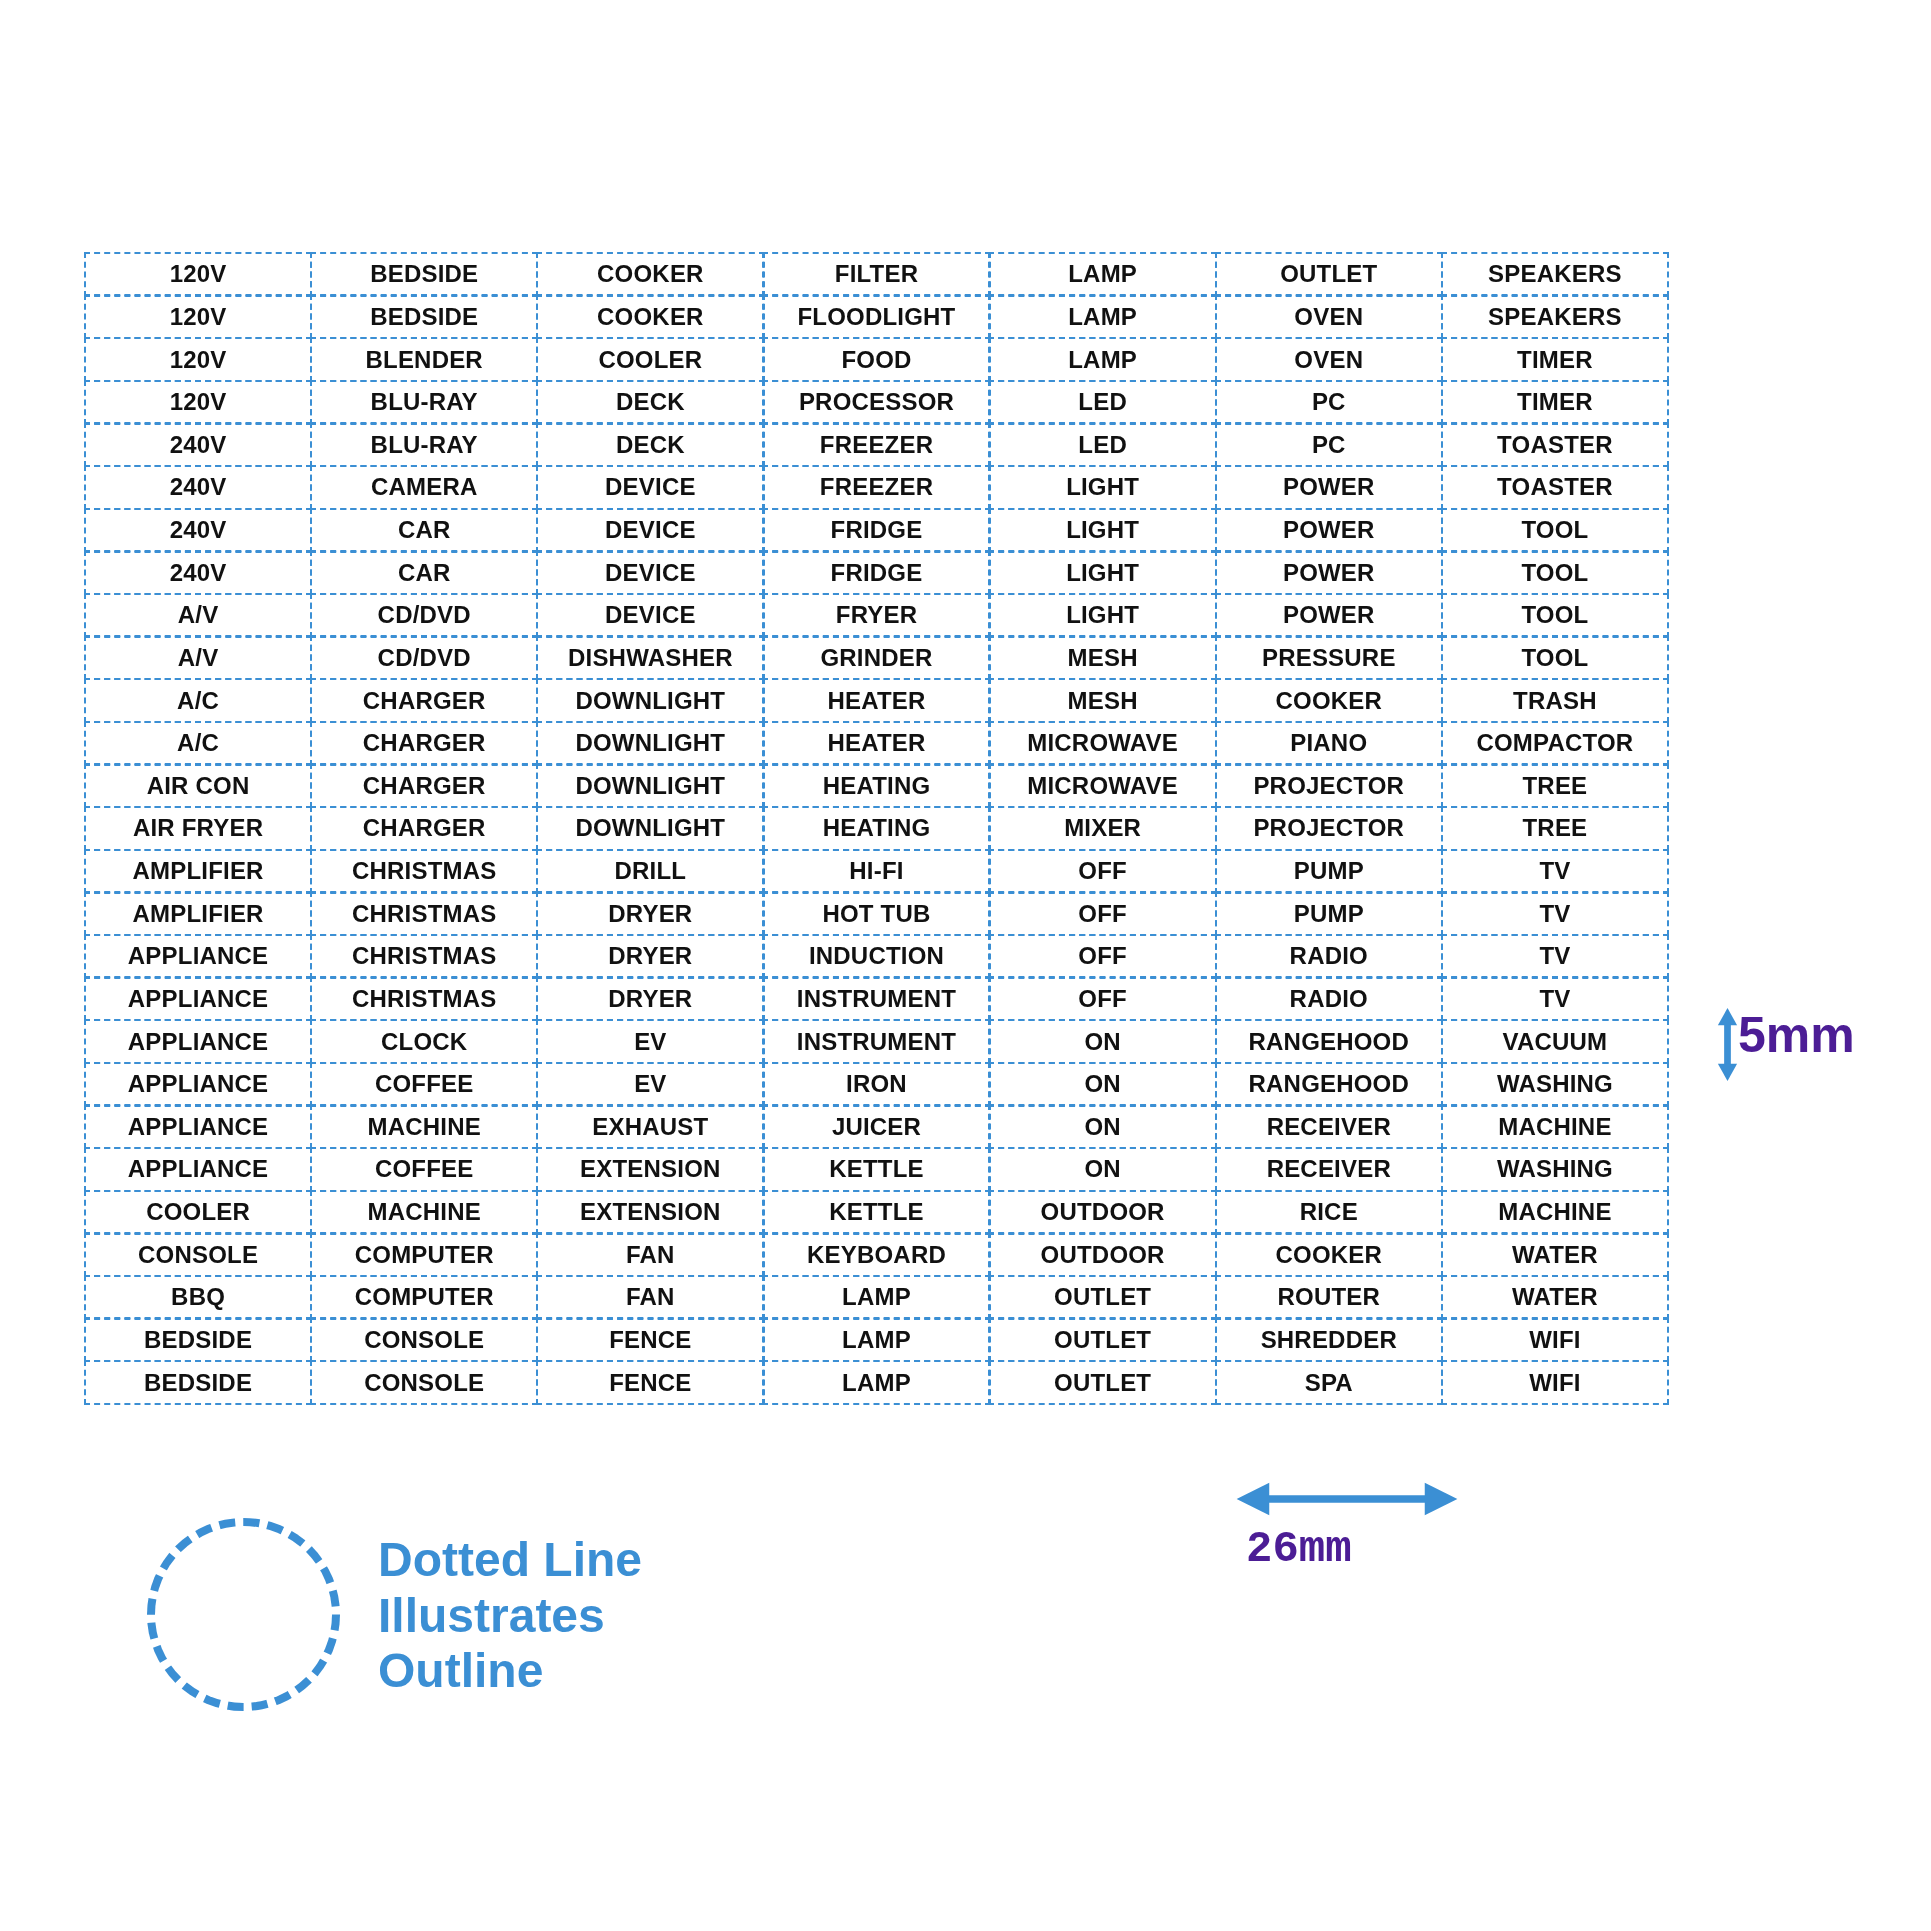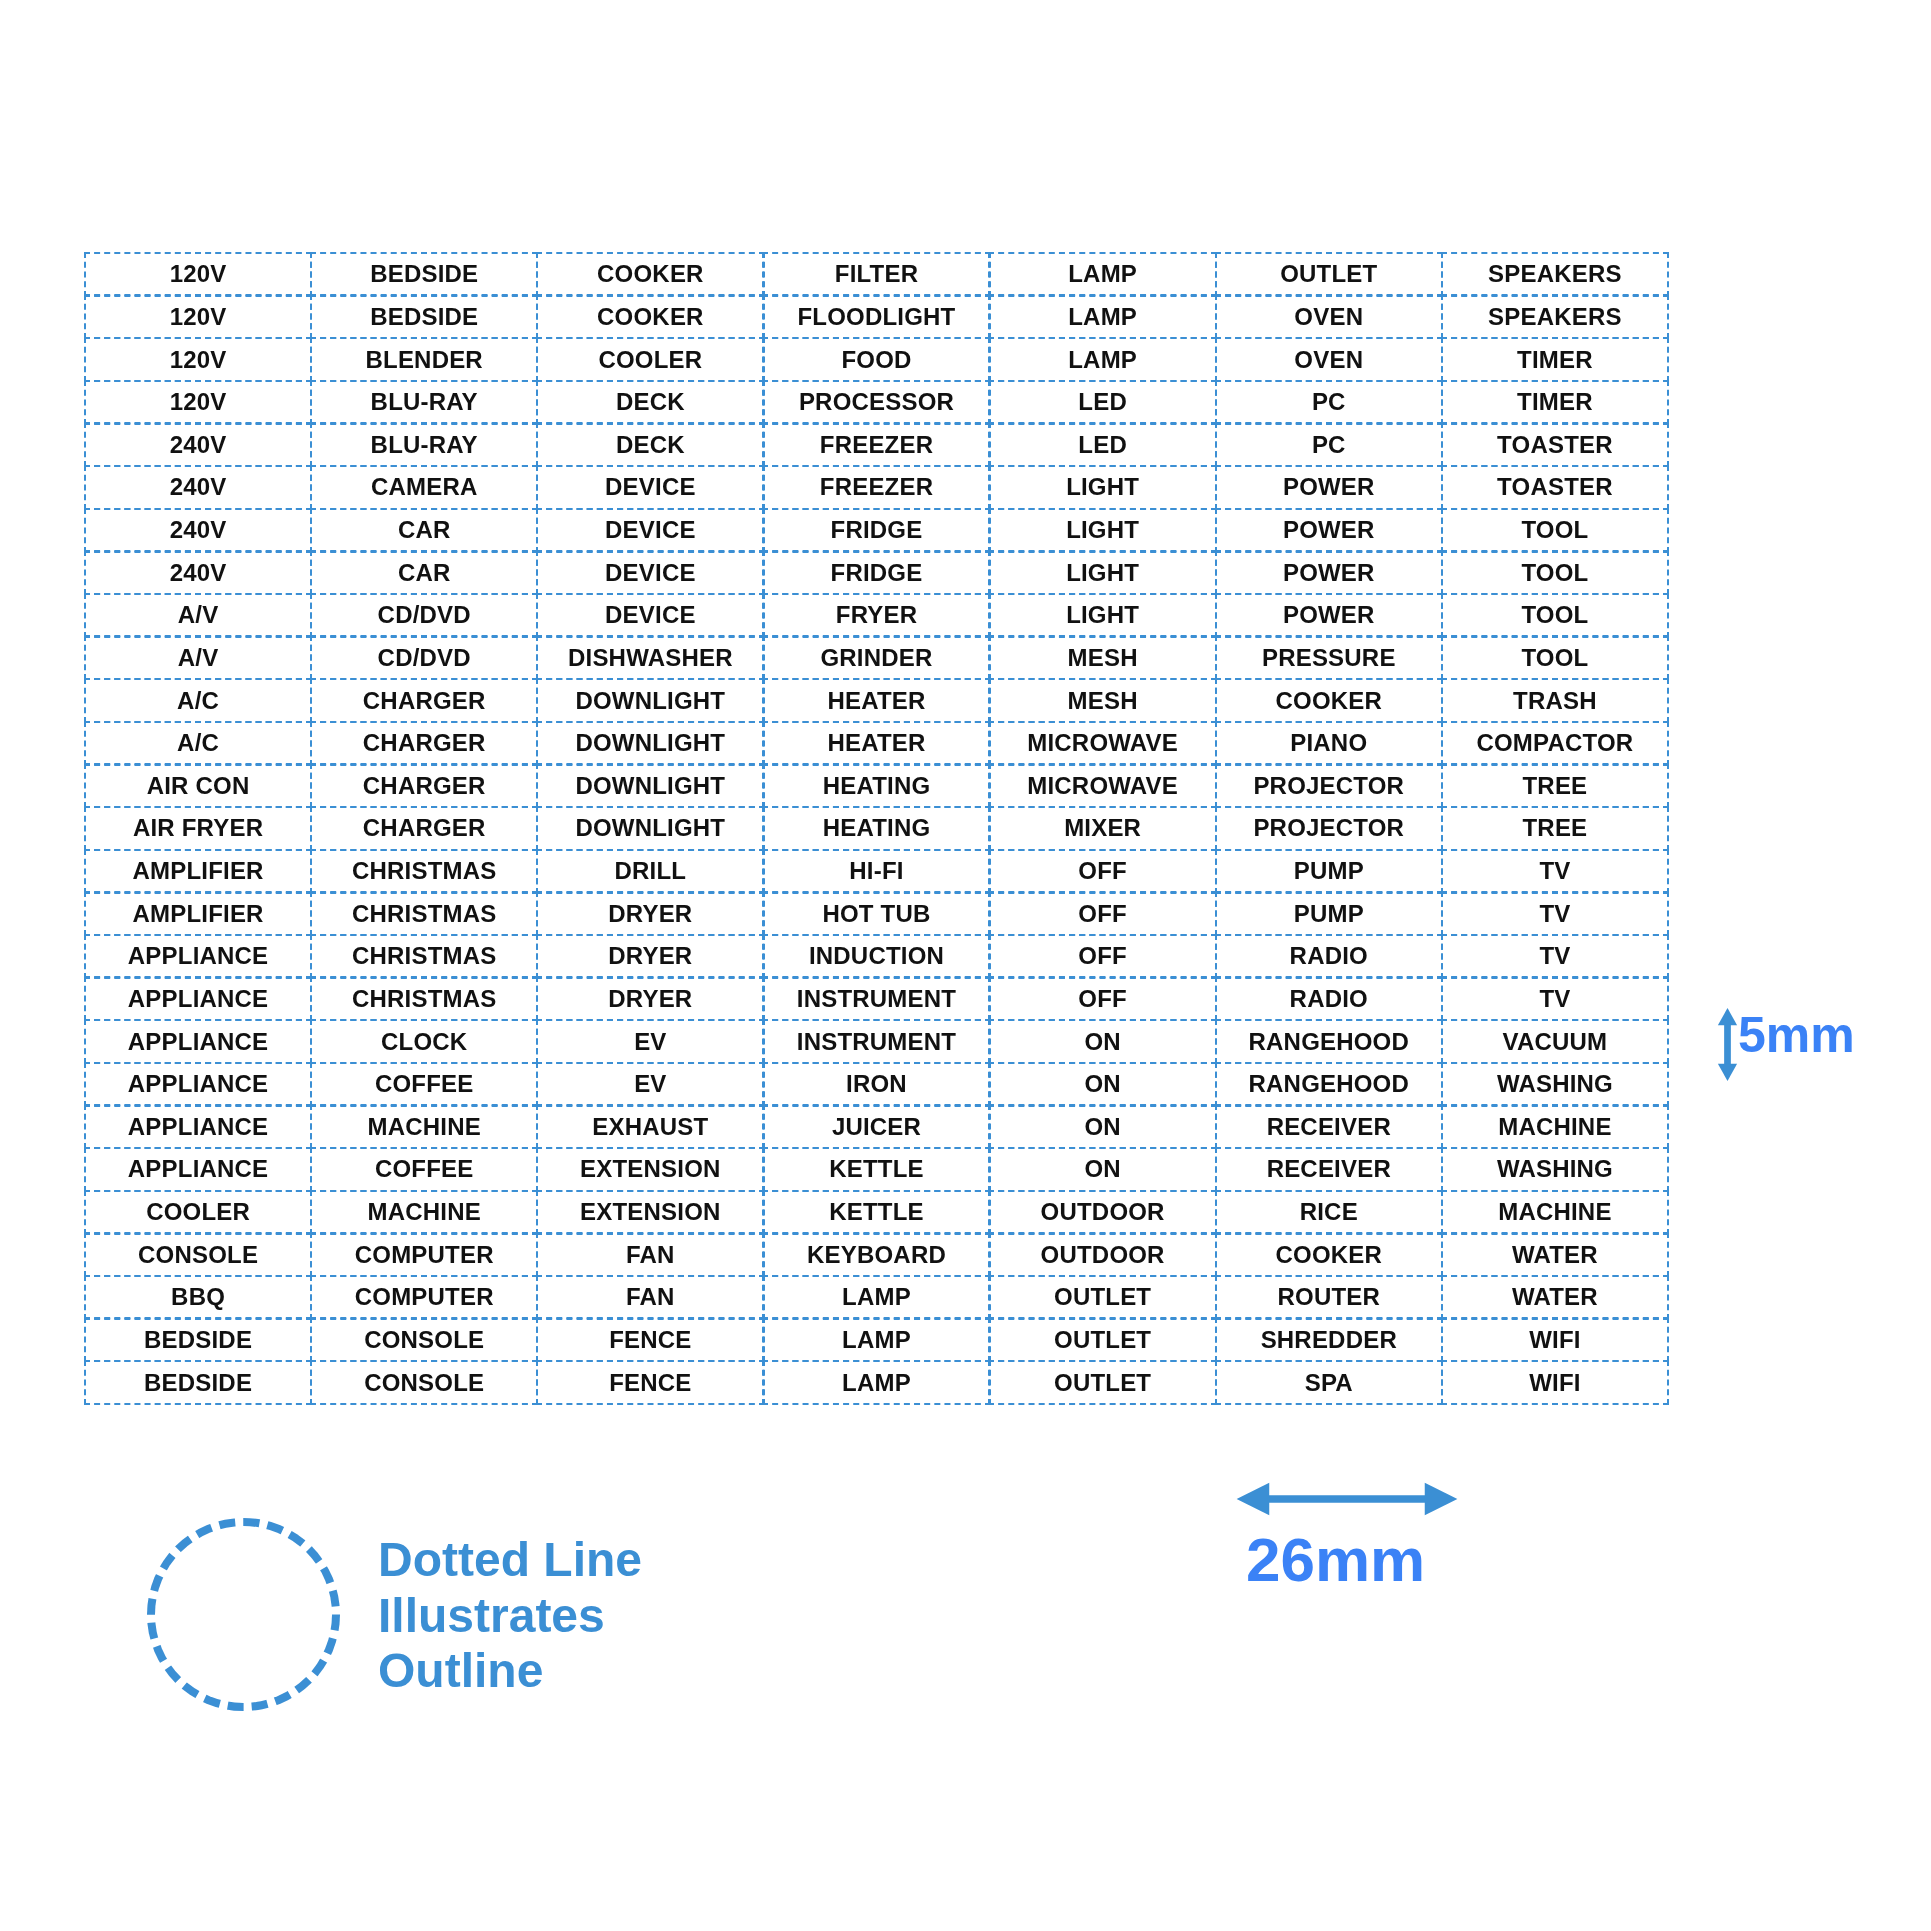--- a/index.html
+++ b/index.html
@@ -46,38 +46,39 @@
     font-weight: bold;
     color: #111111;
     letter-spacing: 0.2px;
     white-space: nowrap;
     line-height: 1;
   }
 
   
   .dim-label {
     position: absolute;
-    color: #3b82f6;
+    color: #4c1d95;
     font-weight: bold;
     font-family: "Liberation Sans", sans-serif;
   }
   #dim-height-label {
     left: 1738px;
     top: 1006px;
     font-size: 50px;
   }
   #dim-height-arrow {
     position: absolute;
     left: 1711px;
     top: 1008px;
   }
   #dim-width-label {
     left: 1246px;
     top: 1524px;
-    font-size: 62px;
+    font-size: 44px;
+    font-family: Liberation Mono, monospace;
   }
   #dim-width-arrow {
     position: absolute;
     left: 1236px;
     top: 1475px;
   }
 
   
   #legend-circle {
     position: absolute;

